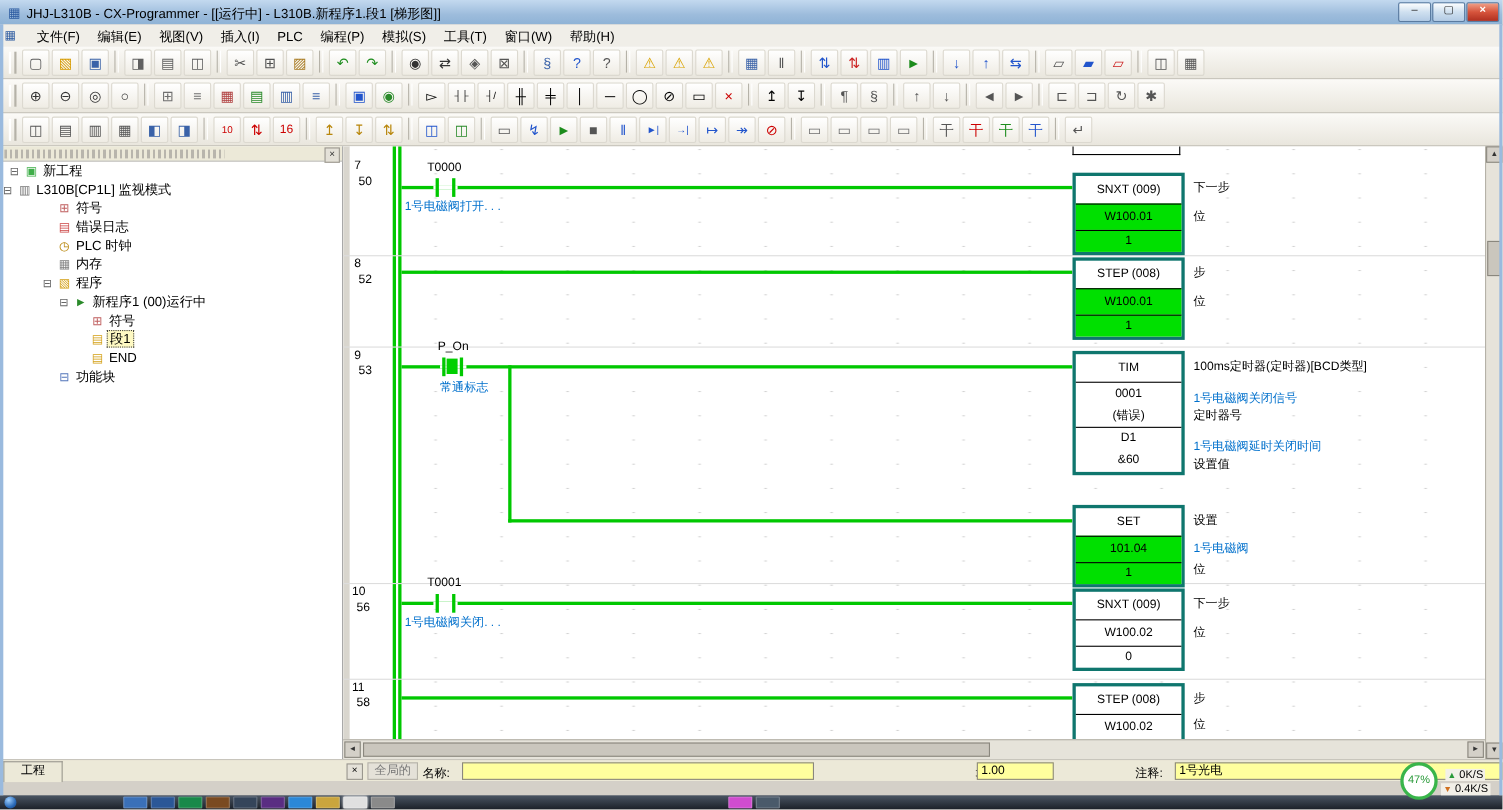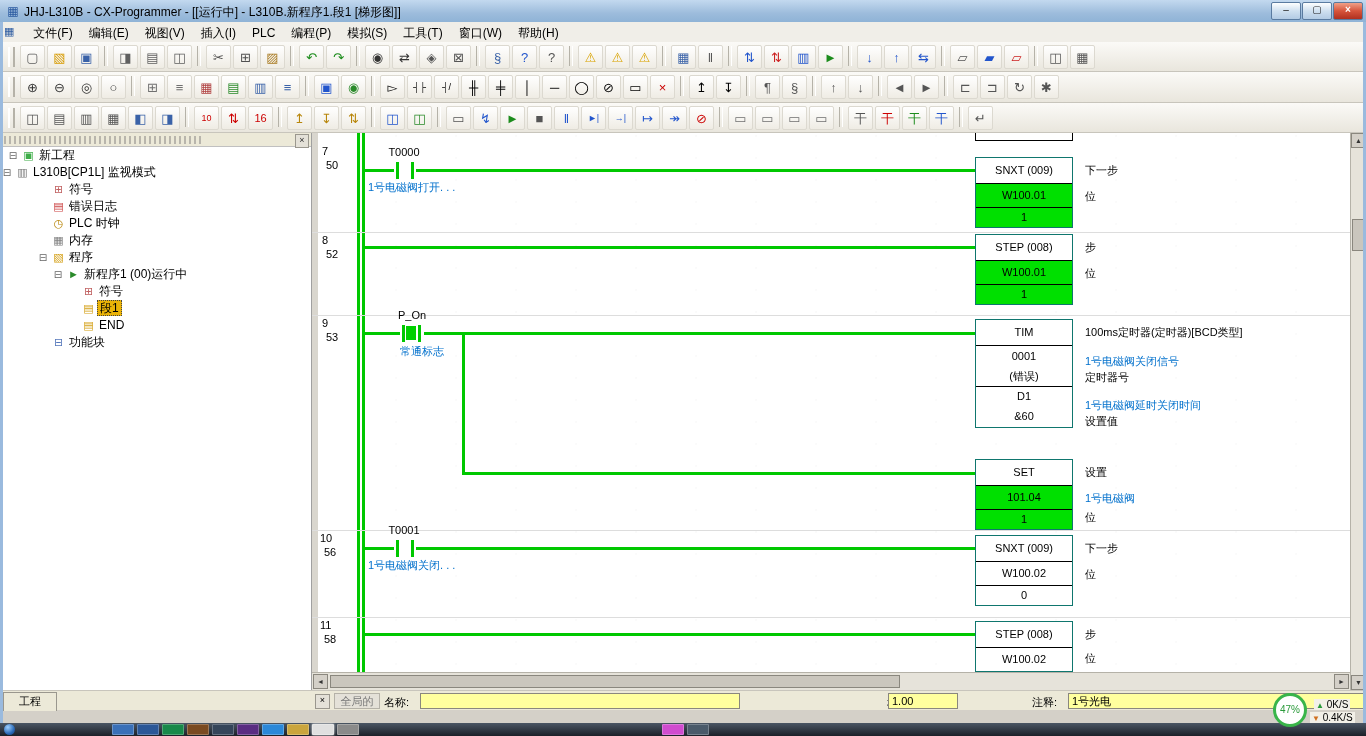--- a/index.html
+++ b/index.html
@@ -35,40 +35,40 @@
   .panel-head{position:absolute;left:0;top:0;width:100%;height:14px;background:#ece9d8;border-bottom:1px solid #c0c0c0;box-sizing:border-box;}
   .panel-grip{position:absolute;left:4px;top:3px;width:200px;height:8px;
     background:repeating-linear-gradient(90deg,#b8b5ac 0 2px,transparent 2px 5px);}
   .panel-close{position:absolute;right:2px;top:1px;width:12px;height:12px;border:1px solid #9a978e;background:#e4e1d8;
     font-size:9px;line-height:10px;text-align:center;color:#333;}
   .tree-list{position:absolute;left:0;top:14px;width:100%;height:543px;overflow:hidden;}
   .tree-row{height:17px;line-height:17px;white-space:nowrap;}
   .tree-expand{display:inline-block;width:14px;font-size:10px;color:#666;text-align:center;}
   .tree-icon{display:inline-block;width:17px;font-size:11px;text-align:center;}
   .tree-label{font-size:12px;padding:0 2px;}
-  .tree-row.selected .tree-label{border:1px dotted #444;background:#eab308;}
+  .tree-row.selected .tree-label{border:1px dotted #444;background:#fef9c3;}
 
   
   .ladder-area{position:absolute;left:312px;top:133px;width:1038px;height:539px;background:#fff;overflow:hidden;}
   .left-strip{position:absolute;left:0;top:0;width:6px;height:539px;background:#d9d6ce;}
   .num-col{position:absolute;left:6px;top:0;width:38px;height:539px;background:#fff;}
   .canvas-grid{position:absolute;left:44px;top:0;width:994px;height:539px;
     background-image:radial-gradient(#cfcfcf 1px,rgba(0,0,0,0) 1.5px);background-size:60px 22px;background-position:10px 14px;}
   .rail{position:absolute;top:0;width:3px;height:539px;background:#00c800;}
   .rsep{position:absolute;left:0;width:1038px;height:1px;background:#ddd;}
   .wire{position:absolute;height:3px;background:#00c800;}
   .vwire{position:absolute;width:3px;background:#00c800;}
   .wire-gap{position:absolute;height:3px;background:#fff;}
   .cbar{position:absolute;width:3px;height:17px;background:#00c800;}
   .cfill{position:absolute;background:#00d000;}
   .rnum{position:absolute;font-size:11px;color:#000;}
   .cname{position:absolute;width:60px;text-align:center;font-size:11px;}
   .lcomment{position:absolute;font-size:11px;color:#0070cc;white-space:nowrap;}
   .llabel{position:absolute;font-size:11px;color:#000;white-space:nowrap;}
-  .lblock{position:absolute;width:96px;background:#fff;border:1px solid #0f766e;text-align:center;font-size:11px;}
+  .lblock{position:absolute;width:96px;background:#fff;border:3px solid #0f766e;text-align:center;font-size:11px;}
   .brow{overflow:hidden;}
   .sep-top{border-top:1px solid #000;}
   .green{background:#00e000;}
   .h25{height:25px;line-height:25px;}
   .h23{height:23px;line-height:23px;}
   .h21{height:21px;line-height:21px;}
   .h19{height:19px;line-height:19px;}
   .partial-block{position:absolute;left:663px;top:0;width:96px;height:7px;background:#fff;border:1px solid #000;border-top:none;}
 
   

